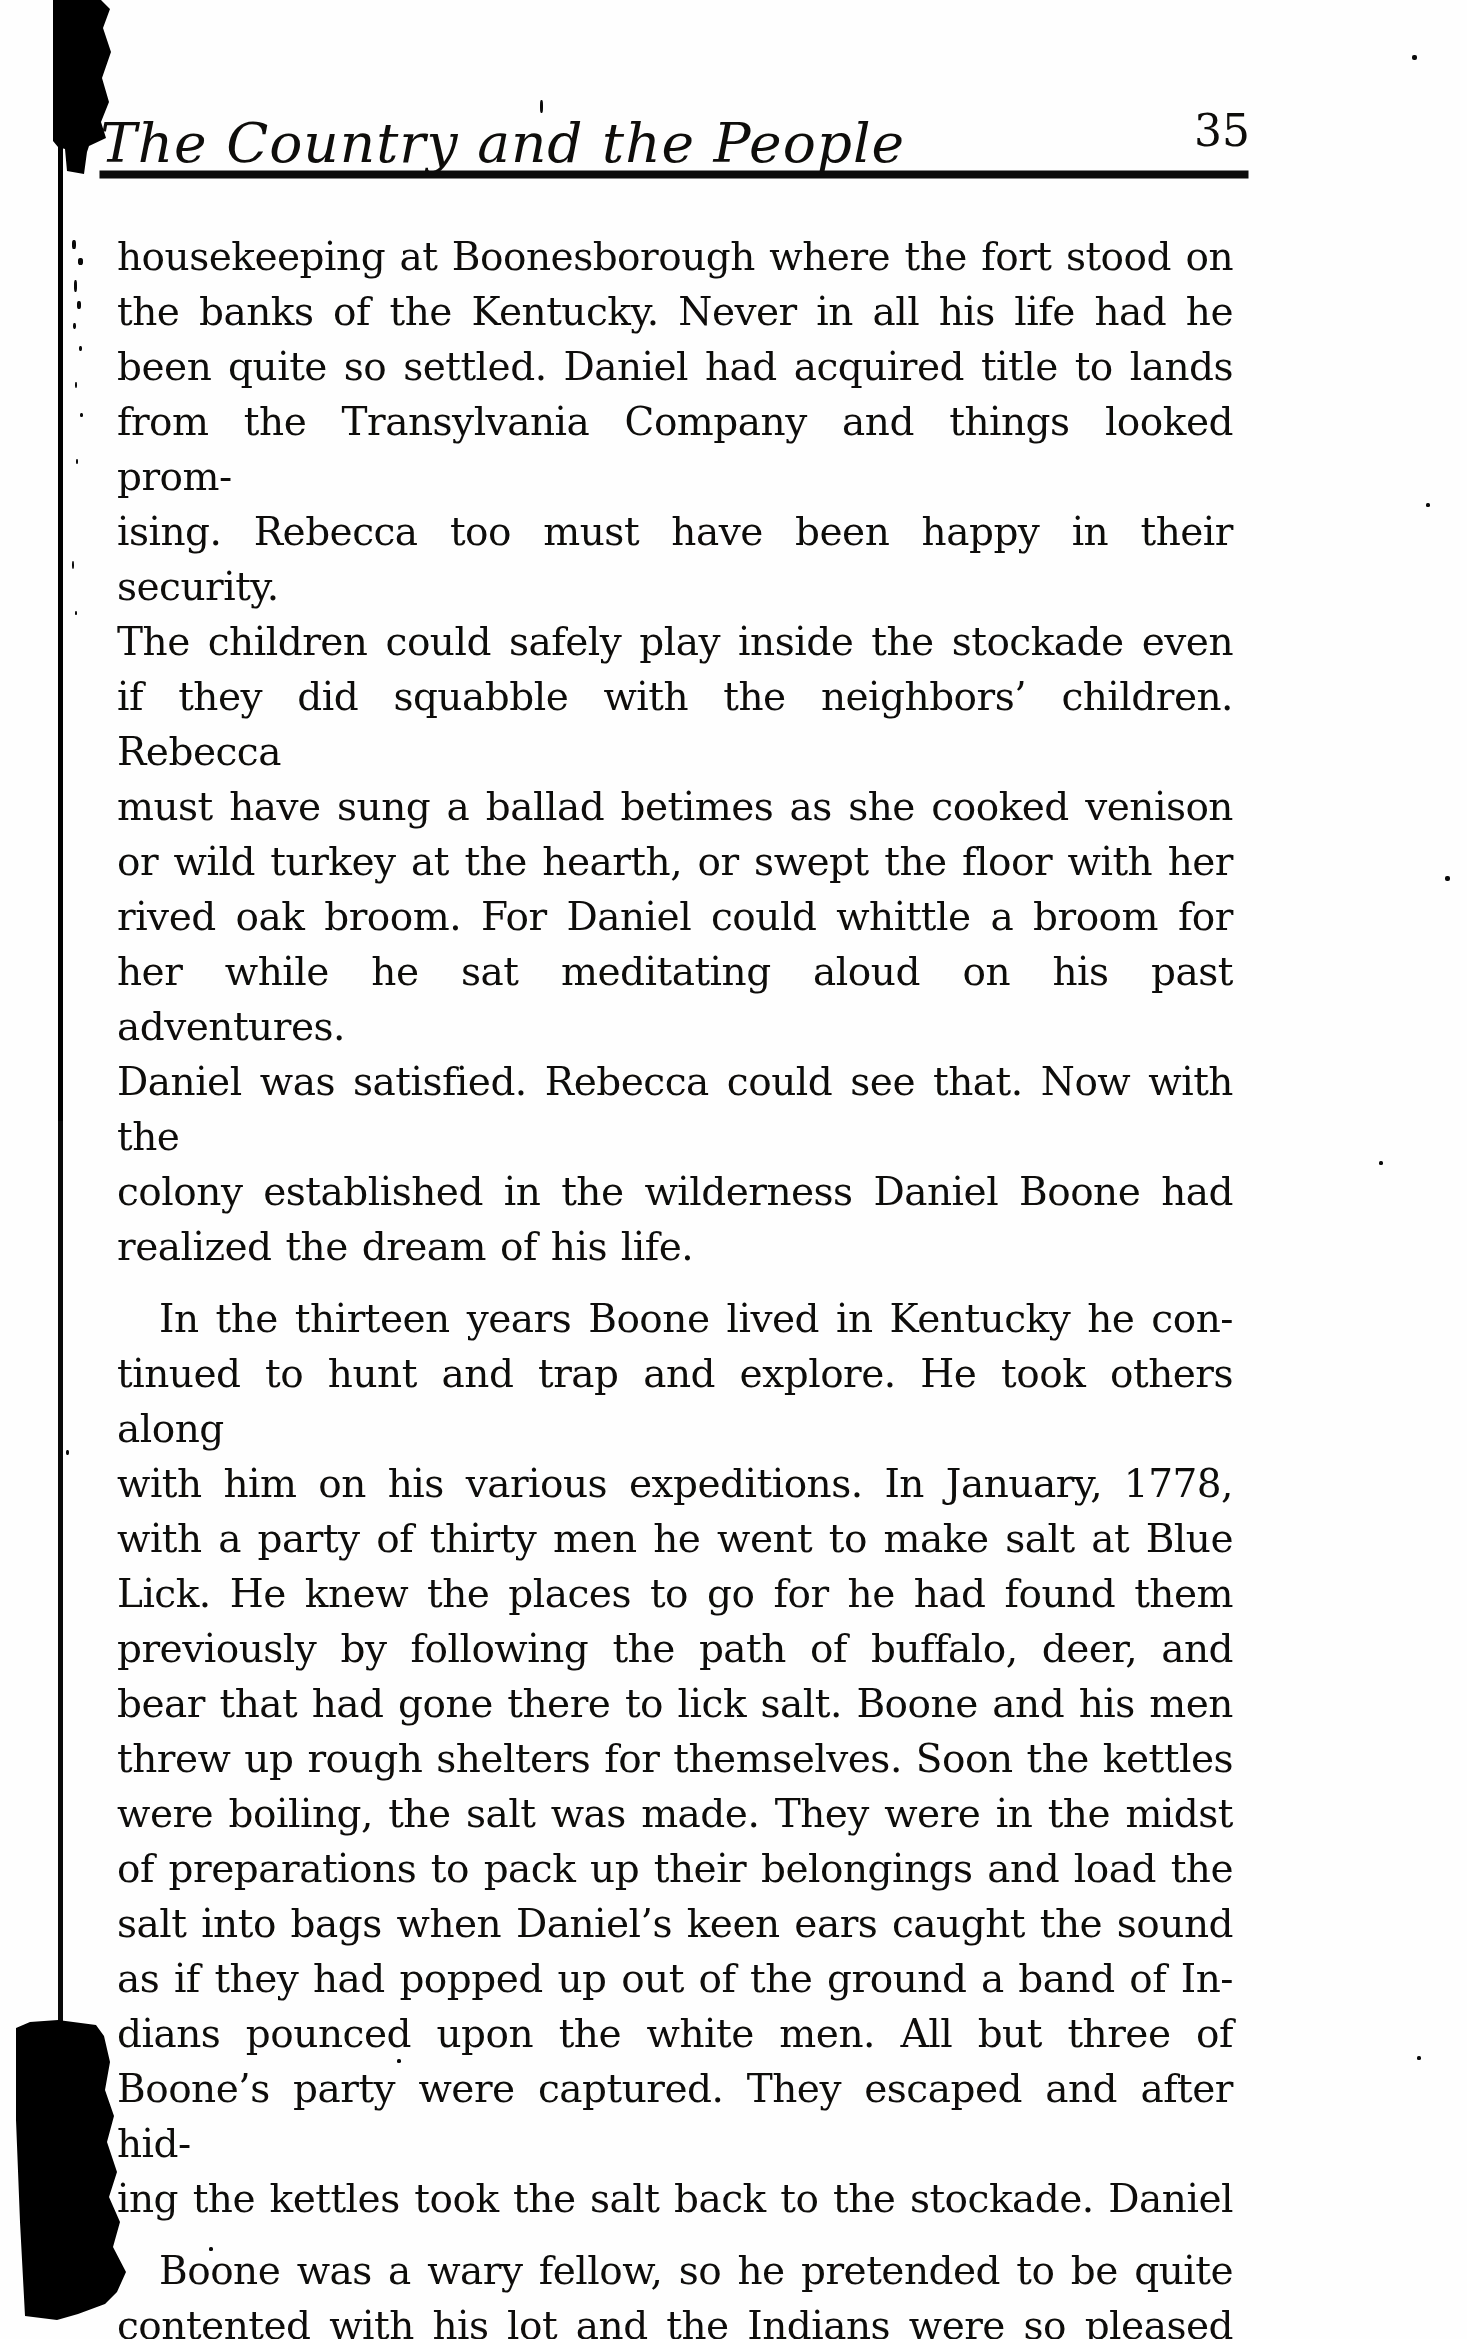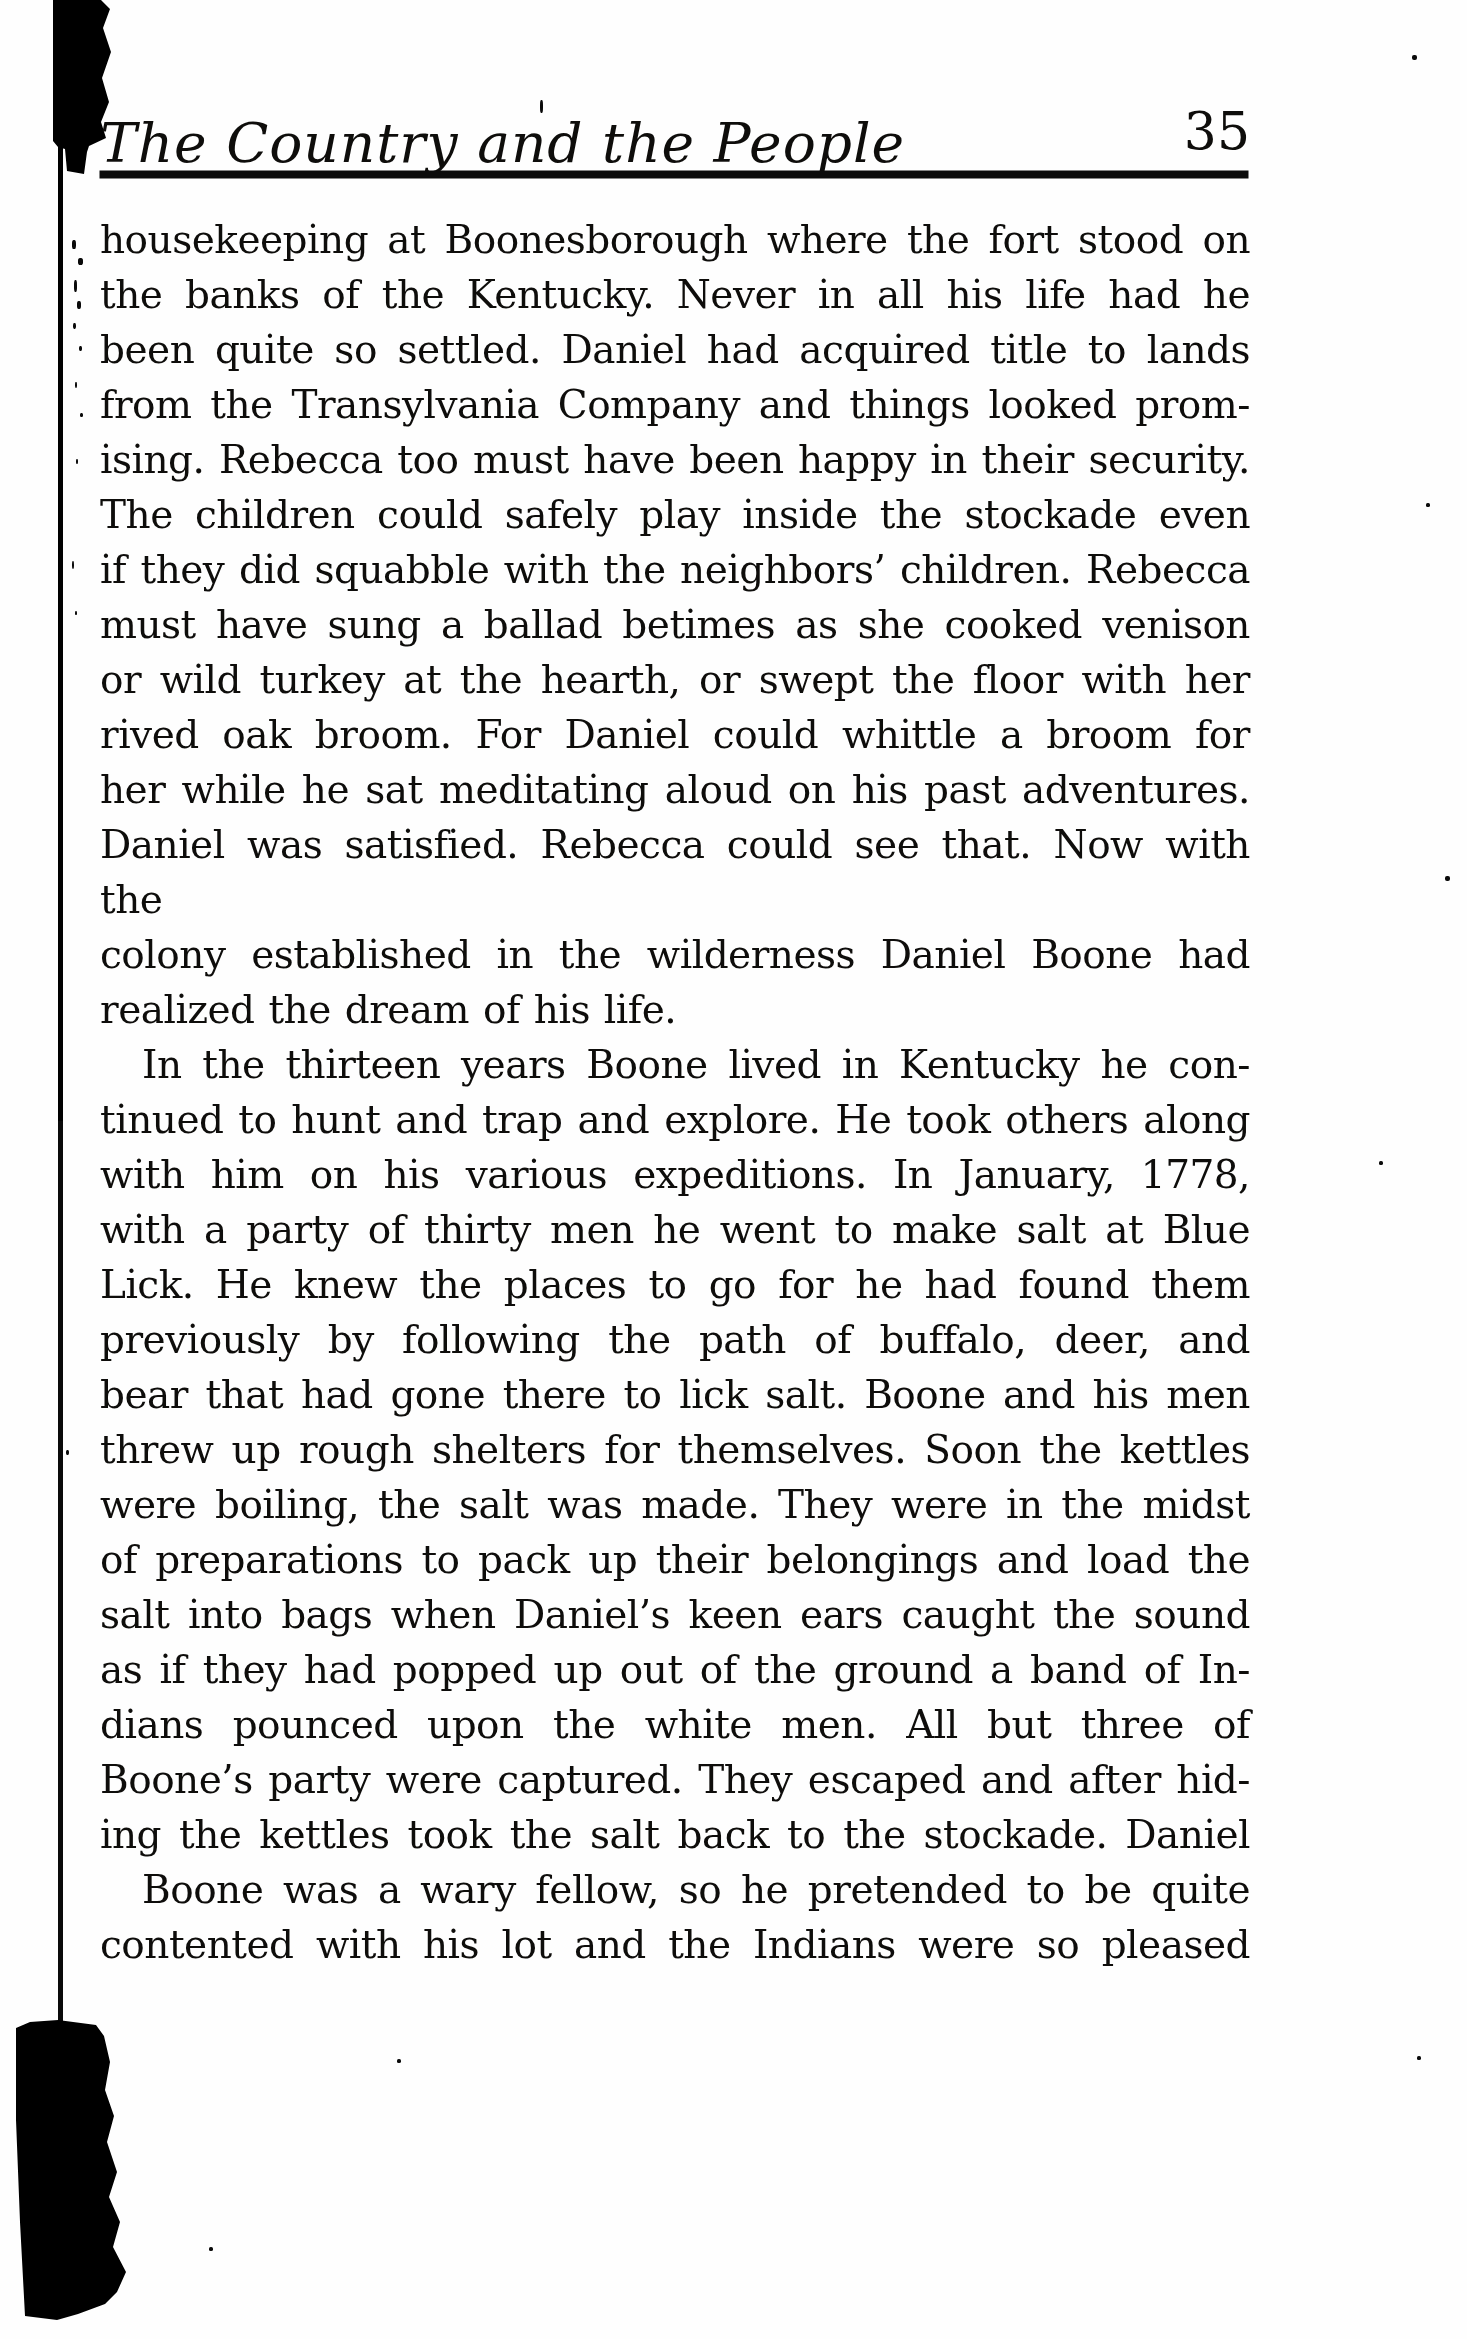--- a/index.html
+++ b/index.html
@@ -12,35 +12,35 @@
   .page{position:absolute;inset:0;}
 
   
   .chapter-title{
     position:absolute;left:100px;top:113px;width:1150px;
     text-align:left;font-style:italic;font-size:55px;line-height:60px;
     letter-spacing:1px;white-space:nowrap;
   }
   .page-number{
     position:absolute;left:100px;top:108px;width:1150px;
-    text-align:right;font-size:52px;line-height:46px;
+    text-align:right;font-size:44px;line-height:46px;
   }
   .header-rule{
     position:absolute;left:100px;top:171px;width:1148px;height:7px;
     background:#0b0b0b;
     box-shadow:0 0 0 0.5px #0b0b0b;
   }
 
   
   .body-text{
     position:absolute;left:100px;top:212px;width:1150px;
     font-size:39px;line-height:55px;letter-spacing:-0.5px;
     word-spacing:2px;
   }
-  .para{margin:0;}
+  .para{margin:17px;}
   .line{text-align:justify;text-align-last:left;}
   .line.fill{text-align-last:justify;}
   .line.first{padding-left:42px;}
 
   
   .spine-line{
     position:absolute;left:58px;top:0;width:5px;height:2038px;
     background:linear-gradient(to bottom,#000 0 55%,#0a0a0a 55% 100%);
   }
   .ink-blot-top{

